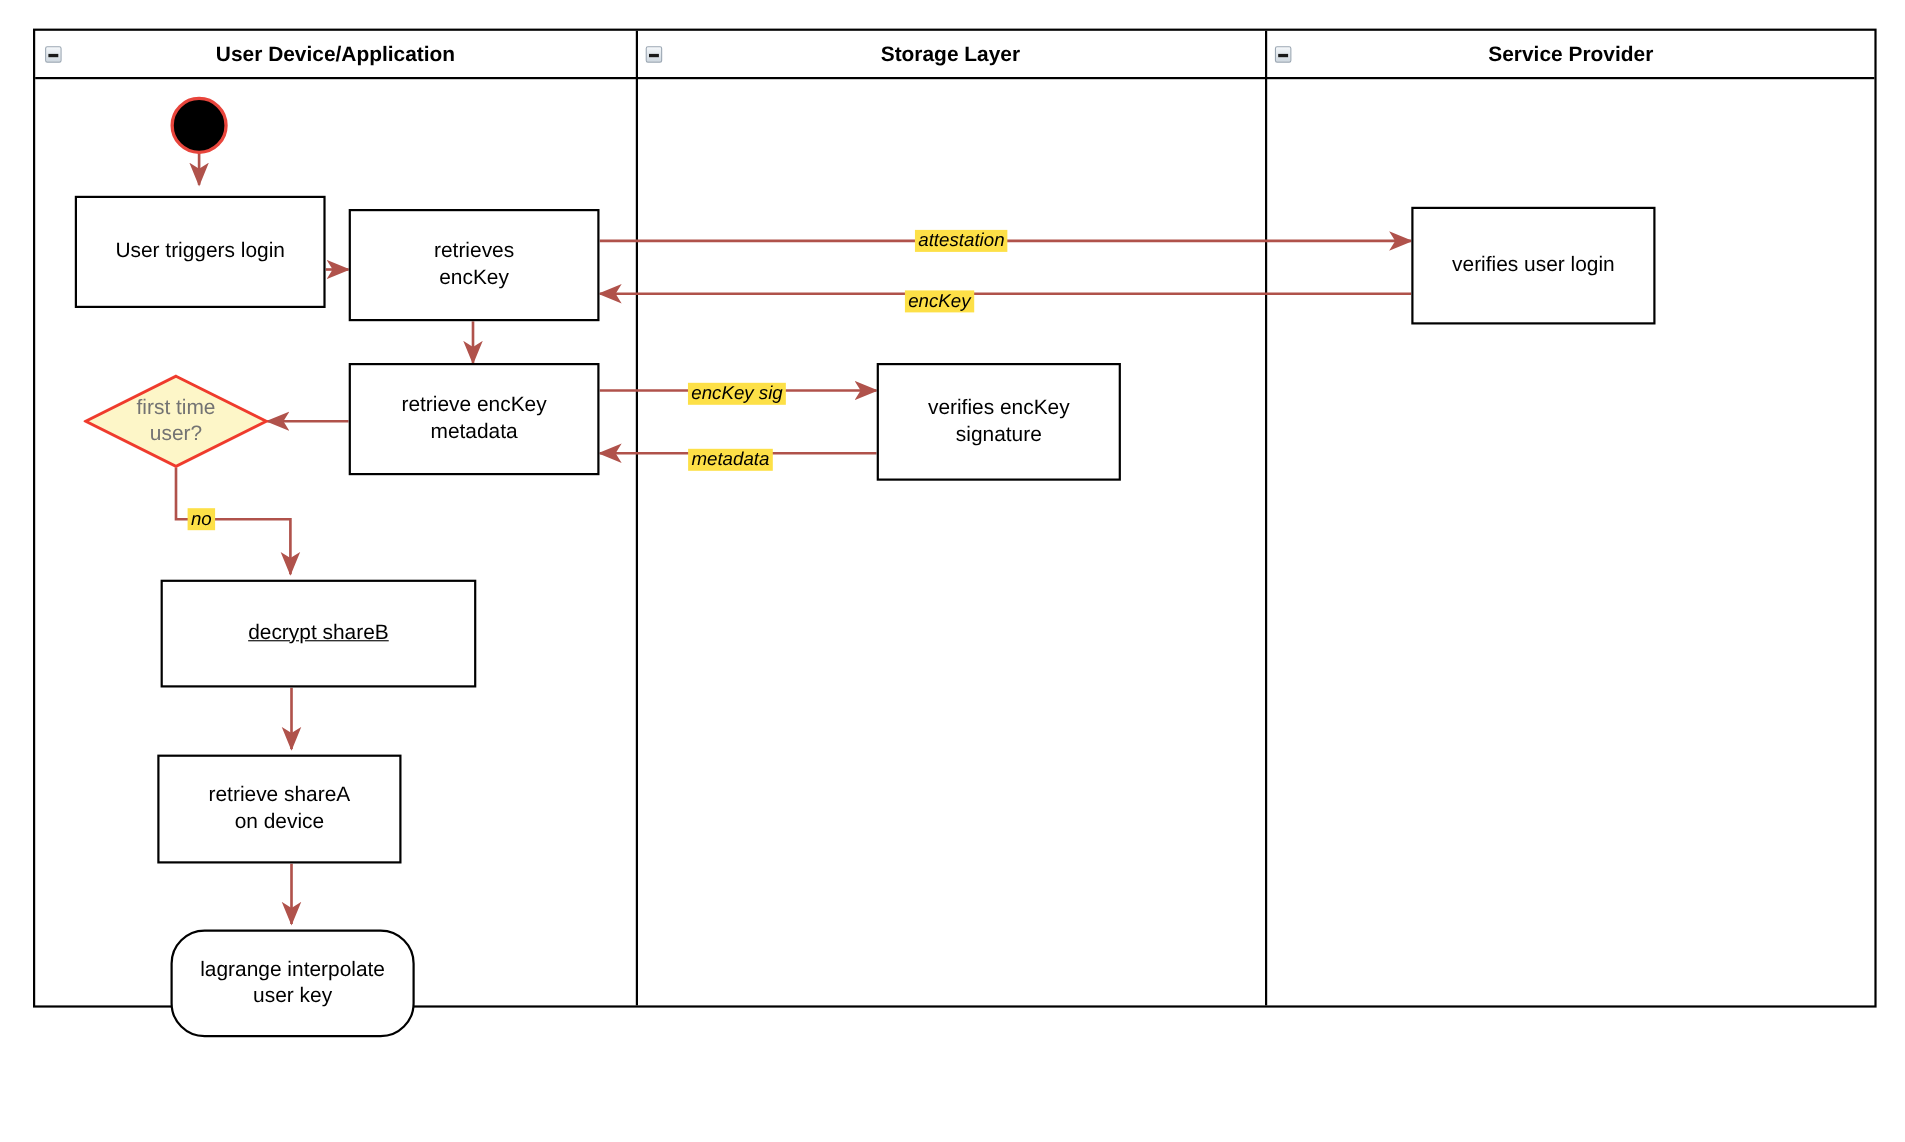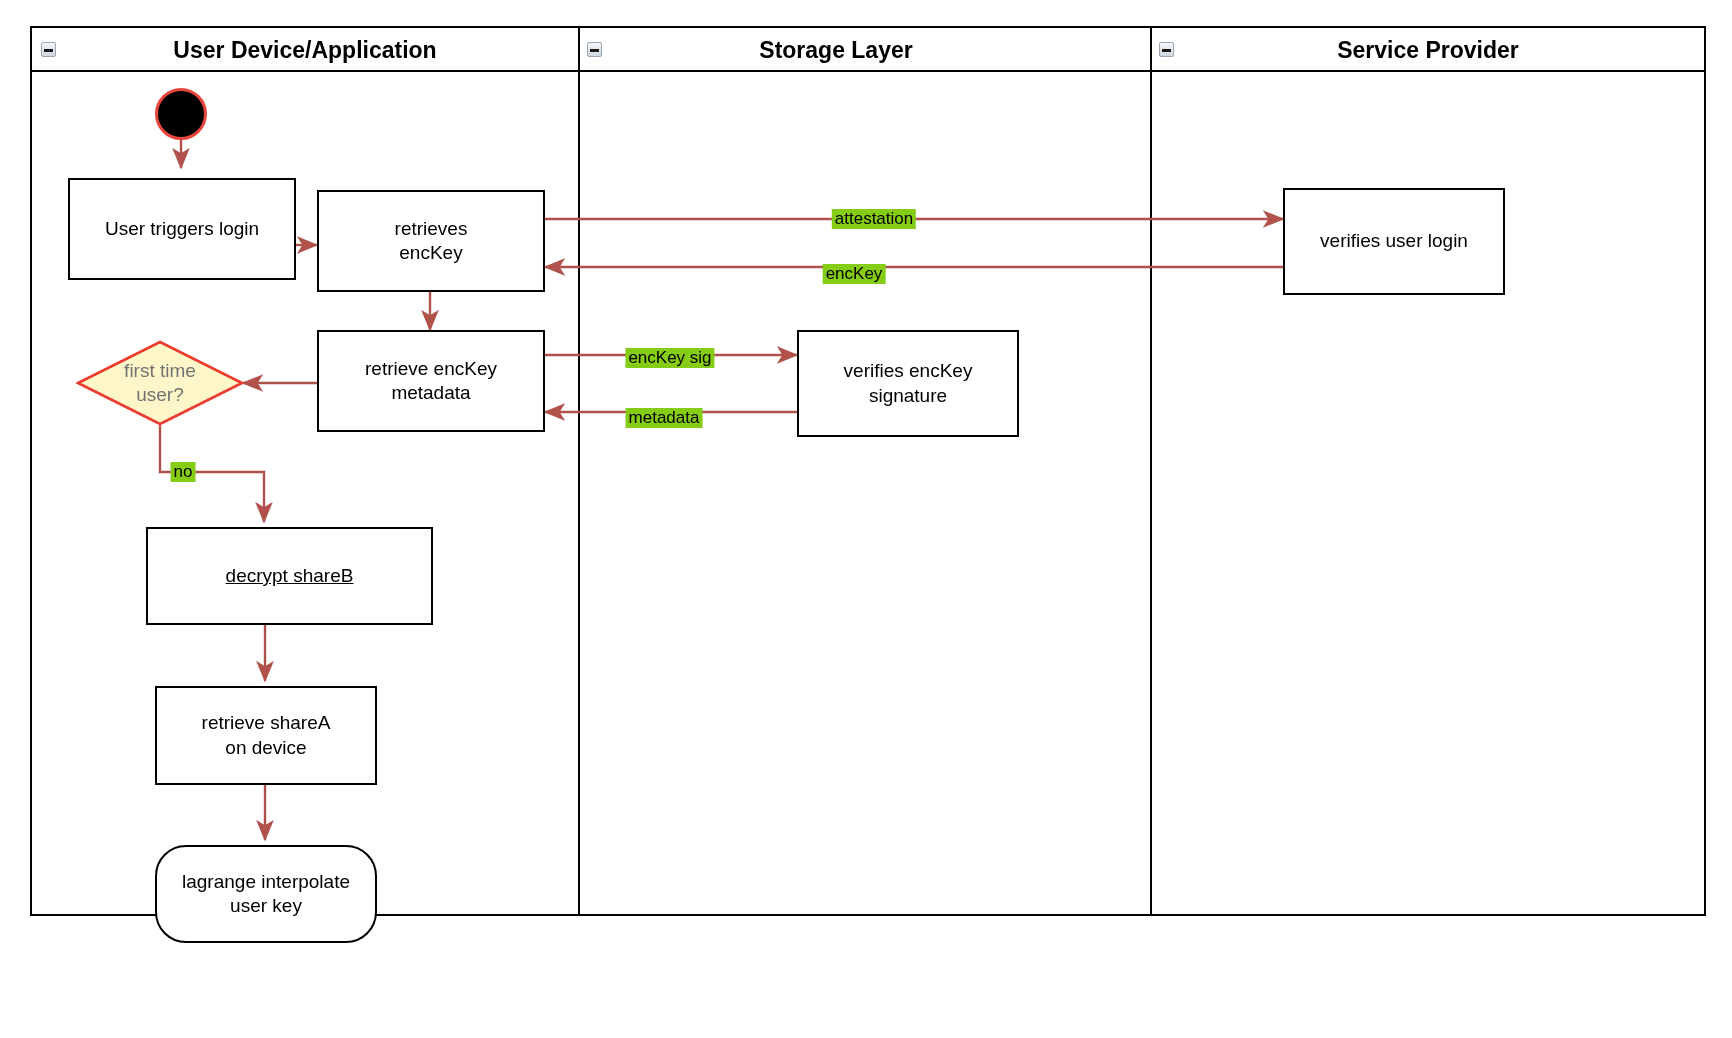--- a/index.html
+++ b/index.html
@@ -43,21 +43,21 @@
     height: 100%;
     background: #000000;
   }
   .lane-title {
     position: absolute;
     top: 0;
     height: 44px;
     line-height: 44px;
     text-align: center;
     font-weight: bold;
-    font-size: 23px;
+    font-size: 19px;
     color: #000000;
     white-space: nowrap;
   }
   .collapse-icon {
     position: absolute;
     top: 14px;
     width: 15px;
     height: 15px;
     border: 1px solid #9aa6b2;
     border-radius: 2px;
@@ -126,41 +126,42 @@
     left: 0;
     top: 0;
     width: 1732px;
     height: 1038px;
     pointer-events: none;
   }
   .edge-label {
     position: absolute;
     font-size: 17px;
     color: #000000;
-    background: #84cc16;
+    background: #fde047;
     padding: 0 3px;
     white-space: nowrap;
     transform: translate(-50%, -50%);
+    font-style: italic;
   }
 </style>
 </head>
 <body>
 
 <div id="canvas">
 
   <div class="pool">
     <div class="lane-header-row"></div>
     <div class="lane-divider" style="left:546px;"></div>
     <div class="lane-divider" style="left:1118px;"></div>
 
     <div class="collapse-icon" style="left:9px;"></div>
     <div class="lane-title" style="left:0px; width:546px;">User Device/Application</div>
 
     <div class="collapse-icon" style="left:555px;"></div>
-    <div class="lane-title" style="left:518px; width:572px;">Storage Layer</div>
+    <div class="lane-title" style="left:546px; width:572px;">Storage Layer</div>
 
     <div class="collapse-icon" style="left:1127px;"></div>
     <div class="lane-title" style="left:1118px; width:556px;">Service Provider</div>
   </div>
 
   <svg class="edges" viewBox="0 0 1732 1038">
     <defs>
       <marker id="ah" markerWidth="10" markerHeight="10" refX="8.4" refY="4" orient="auto" markerUnits="strokeWidth">
         <path d="M0,0.3 L9,4 L0,7.7 L2.3,4 Z" fill="#b0524b"></path>
       </marker>
@@ -210,21 +211,21 @@
   <div class="decision" style="left:76px; top:340px; width:168px; height:86px;">
     <svg width="168" height="86" viewBox="0 0 168 86">
       <polygon points="84,2 166,43 84,84 2,43" fill="#fdf6c8" stroke="#ef3b2d" stroke-width="2.6"></polygon>
     </svg>
     <span>first time
 user?</span>
   </div>
 
   <div class="node" style="left:146px; top:527px; width:287px; height:98px;text-decoration:underline;">decrypt shareB</div>
 
-  <div class="node" style="left:155px; top:686px; width:222px; height:99px;">retrieve shareA
+  <div class="node" style="left:143px; top:686px; width:222px; height:99px;">retrieve shareA
 on device</div>
 
   <div class="node" style="left:155px; top:845px; width:222px; height:98px;border-radius:31px;">lagrange interpolate
 user key</div>
 
   <div class="node" style="left:797px; top:330px; width:222px; height:107px;">verifies encKey
 signature</div>
 
   <div class="node" style="left:1283px; top:188px; width:222px; height:107px;">verifies user login</div>
 

